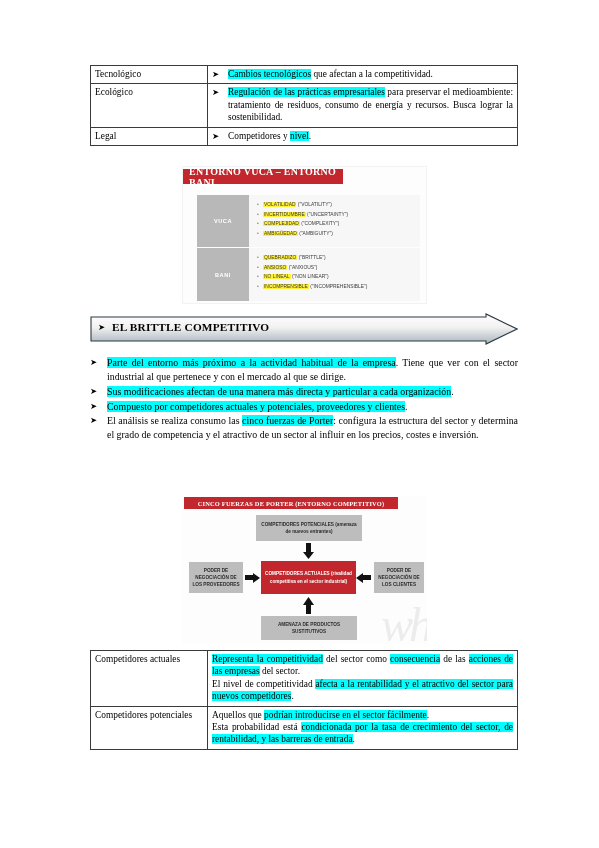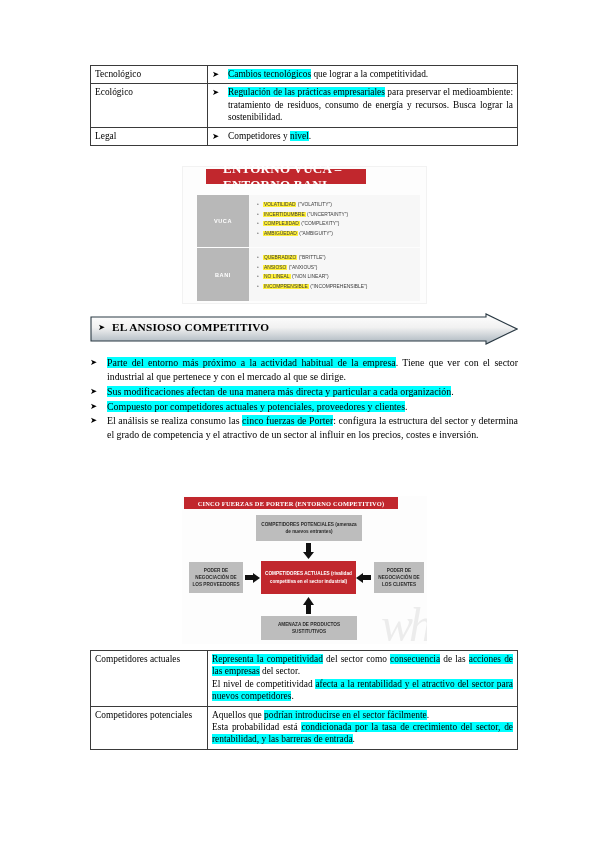--- a/index.html
+++ b/index.html
@@ -66,27 +66,26 @@
     box-sizing: border-box;
   }
   #vuca-figure .v-title {
     position: absolute;
     left: 0px; top: 2px;
     width: 160px; height: 15px;
     background: #c1272d;
     color: #ffffff;
     font-family: "Liberation Serif", serif;
     font-weight: bold;
-    font-size: 13px;
+    font-size: 10px;
     letter-spacing: 0.25px;
     display: flex;
     align-items: center;
-    padding-left: 17px;
-    box-sizing: border-box;
-    margin-left: 23px;
+    padding-left: 6px;
+    box-sizing: border-box;
   }
   #vuca-figure .v-sidebar {
     position: absolute;
     left: 14px;
     width: 52px;
     background: #b8b8b8;
     color: #ffffff;
     font-family: "Liberation Sans", sans-serif;
     font-size: 5.6px;
     font-weight: bold;
@@ -232,21 +231,21 @@
   <table class="doc-table" id="table-top">
     <tbody>
       <tr>
         <td class="col-label">
           <span>Tecnológico</span>
         </td>
         <td>
           <div class="bullet-row">
             <span class="bullet-glyph">➤</span>
             <span class="bullet-text">
-              <span class="hl">Cambios tecnológicos</span><span> que lograr a la competitividad.</span>
+              <span class="hl">Cambios tecnológicos</span><span> que afectan a la competitividad.</span>
             </span>
           </div>
         </td>
       </tr>
       <tr>
         <td class="col-label">
           <span>Ecológico</span>
         </td>
         <td>
           <div class="bullet-row">
@@ -302,21 +301,21 @@
       <defs>
         <linearGradient id="bgrad" x1="0" y1="0" x2="0" y2="1">
           <stop offset="0%" stop-color="#ffffff"></stop>
           <stop offset="45%" stop-color="#f1f1f1"></stop>
           <stop offset="100%" stop-color="#a9b4bd"></stop>
         </linearGradient>
       </defs>
       <path d="M1 4 L396 4 L396 1 L427 16 L396 31 L396 28 L1 28 Z" fill="url(#bgrad)" stroke="#2b3a44" stroke-width="1.1"></path>
     </svg>
     <span class="bullet-ar">➤</span>
-    <span class="label">EL ANSIOSO COMPETITIVO</span>
+    <span class="label">EL BRITTLE COMPETITIVO</span>
   </div>
 
   <div id="body-bullets">
     <div class="bl">
       <span class="bg">➤</span>
       <span class="bt"><span class="hl">Parte del entorno más próximo a la actividad habitual de la empresa</span><span>. Tiene que ver con el sector industrial al que pertenece y con el mercado al que se dirige.</span></span>
     </div>
     <div class="bl">
       <span class="bg">➤</span>
       <span class="bt"><span class="hl">Sus modificaciones afectan de una manera más directa y particular a cada organización</span><span>.</span></span>

